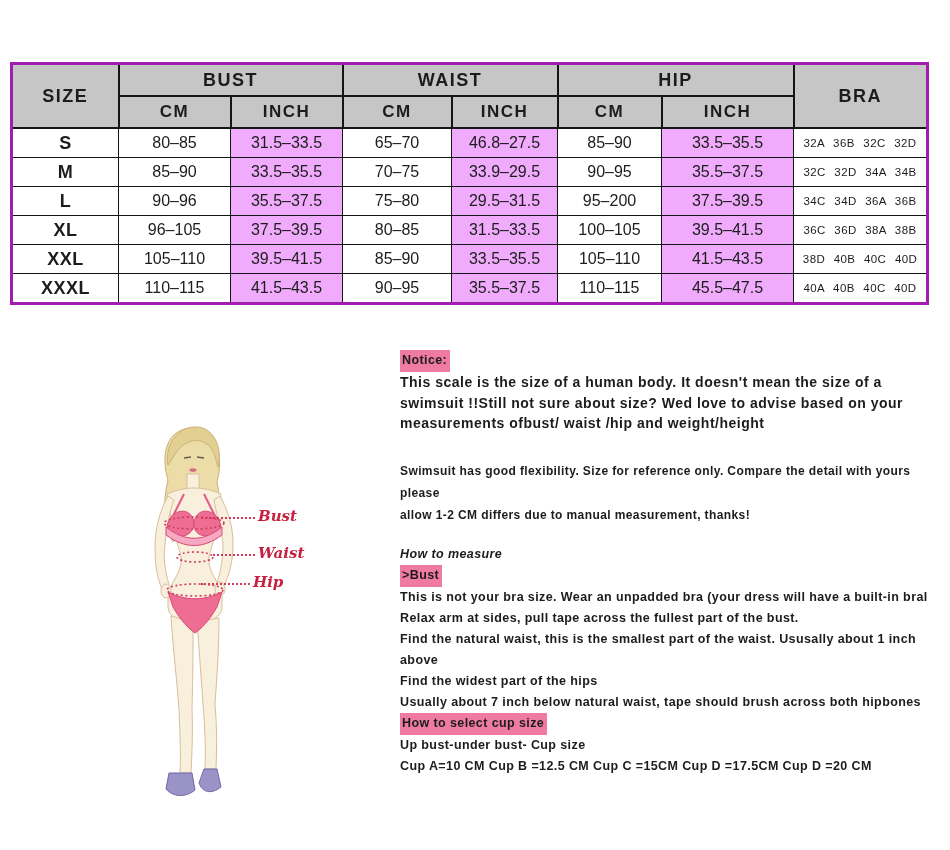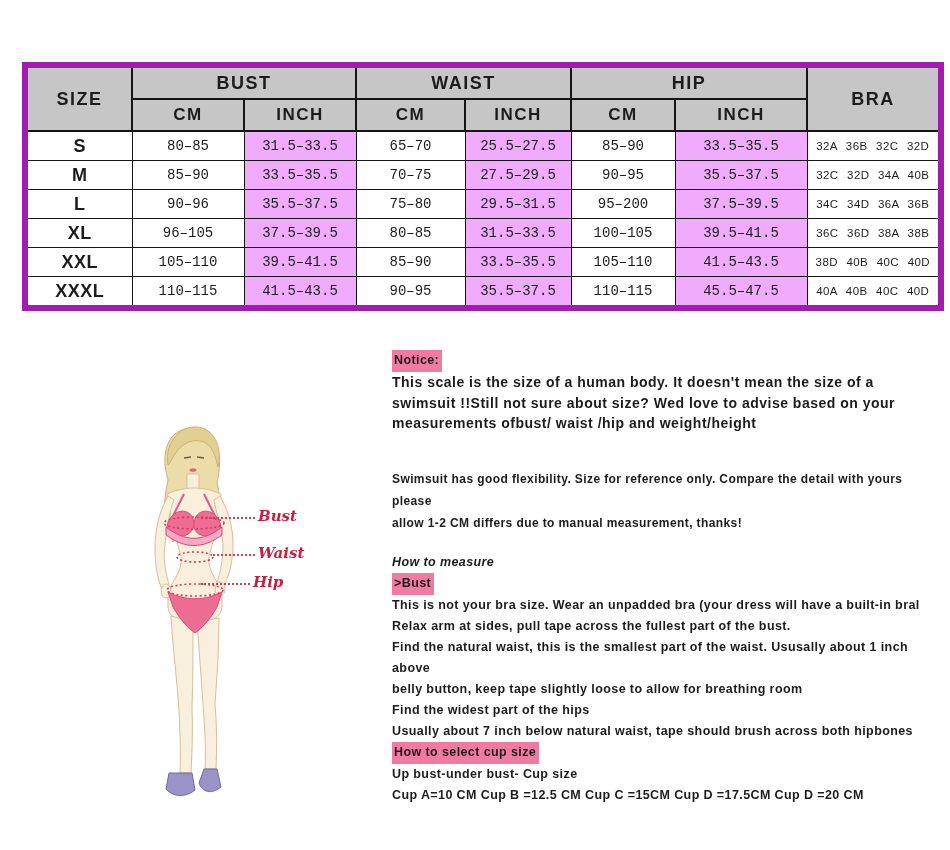--- a/index.html
+++ b/index.html
@@ -1,50 +1,50 @@
 <!DOCTYPE html>
 <html><head>
 <meta charset="utf-8">
 <style>
   html,body{margin:0;padding:0;background:#ffffff;}
   .page{position:relative;width:950px;height:850px;background:#ffffff;overflow:hidden;
         font-family:"Liberation Sans",sans-serif;color:#1c1c1c;}
 
   
-  .size-table{position:absolute;left:22px;top:62px;border-collapse:collapse;table-layout:fixed;
-              width:916px;border:6px solid #a21caf;}
+  .size-table{position:absolute;left:10px;top:62px;border-collapse:collapse;table-layout:fixed;
+              width:916px;border:3px solid #a21caf;}
   .size-table th,.size-table td{border:1.5px solid #151515;text-align:center;padding:0;overflow:hidden;}
   .size-table th{background:#c6c6c6;font-weight:700;font-size:18px;letter-spacing:1.5px;height:30px;border-width:2px;}
   .size-table th.sub{font-size:17px;}
   .size-table td{height:28px;background:#ffffff;}
   .size-table td.size{font-size:18px;font-weight:700;letter-spacing:0.5px;}
-  .size-table td.num{font-family:Liberation Mono, monospace;font-size:14px;}
+  .size-table td.num{font-family:Liberation Sans, sans-serif;font-size:16px;}
   .size-table td.inch{background:#f0abfc;}
   .size-table td.bra{font-size:11.5px;letter-spacing:0.4px;word-spacing:5px;}
 
   
   .figure{position:absolute;left:105px;top:420px;width:270px;height:400px;}
   .figure svg{position:absolute;left:0;top:0;width:270px;height:400px;}
   .leader{position:absolute;height:0;border-top:2px dotted #d23b5e;}
   .leader.bust{left:96px;top:97px;width:54px;}
   .leader.waist{left:108px;top:134px;width:42px;}
   .leader.hip{left:96px;top:163px;width:49px;}
   .fig-label{position:absolute;font-family:"DejaVu Serif","Liberation Serif",serif;
              font-style:italic;font-weight:700;color:#c81f3f;font-size:15px;line-height:15px;}
   .fig-label.bust{left:153px;top:89px;}
   .fig-label.waist{left:153px;top:126px;}
   .fig-label.hip{left:148px;top:155px;}
 
   
-  .notes{position:absolute;left:392px;top:350px;width:550px;font-weight:700;}
+  .notes{position:absolute;left:400px;top:350px;width:550px;font-weight:700;}
   .notes .line{font-size:12.5px;line-height:21px;letter-spacing:0.4px;}
   .notes .big{font-size:14px;line-height:20.5px;letter-spacing:0.5px;}
   .hl{background:#f07ba2;display:inline-block;padding:0 3px 1px 2px;}
   .h-notice{font-size:13.5px;line-height:20px;}
-  .gap1{margin-top:34px;}
+  .gap1{margin-top:26px;}
   .flex-line{font-size:12px;line-height:22px;letter-spacing:0.4px;}
   .gap2{margin-top:18px;font-style:italic;}
   .gap3{}
 </style>
 </head>
 <body>
 
 <div class="page">
 
   <table class="size-table">
@@ -72,34 +72,34 @@
       <th class="sub">CM</th>
       <th class="sub">INCH</th>
       <th class="sub">CM</th>
       <th class="sub">INCH</th>
     </tr>
     <tr>
       <td class="size">S</td>
       <td class="num">80–85</td>
       <td class="num inch">31.5–33.5</td>
       <td class="num">65–70</td>
-      <td class="num inch">25.5–27.5</td>
+      <td class="num inch">46.8–27.5</td>
       <td class="num">85–90</td>
       <td class="num inch">33.5–35.5</td>
       <td class="bra">32A 36B 32C 32D</td>
     </tr>
     <tr>
       <td class="size">M</td>
       <td class="num">85–90</td>
       <td class="num inch">33.5–35.5</td>
       <td class="num">70–75</td>
-      <td class="num inch">27.5–29.5</td>
+      <td class="num inch">33.9–29.5</td>
       <td class="num">90–95</td>
       <td class="num inch">35.5–37.5</td>
-      <td class="bra">32C 32D 34A 40B</td>
+      <td class="bra">32C 32D 34A 34B</td>
     </tr>
     <tr>
       <td class="size">L</td>
       <td class="num">90–96</td>
       <td class="num inch">35.5–37.5</td>
       <td class="num">75–80</td>
       <td class="num inch">29.5–31.5</td>
       <td class="num">95–200</td>
       <td class="num inch">37.5–39.5</td>
       <td class="bra">34C 34D 36A 36B</td>
@@ -194,21 +194,20 @@
     <div class="flex-line gap1">Swimsuit has good flexibility. Size for reference only. Compare the detail with yours please</div>
     <div class="flex-line">allow 1-2 CM differs due to manual measurement, thanks!</div>
 
     <div class="line gap2">How to measure</div>
     <div class="line">
       <span class="hl">&gt;Bust</span>
     </div>
     <div class="line">This is not your bra size. Wear an unpadded bra (your dress will have a built-in bral</div>
     <div class="line">Relax arm at sides, pull tape across the fullest part of the bust.</div>
     <div class="line">Find the natural waist, this is the smallest part of the waist. Ususally about 1 inch above</div>
-    <div class="line">belly button, keep tape slightly loose to allow for breathing room</div>
     <div class="line">Find the widest part of the hips</div>
     <div class="line">Usually about 7 inch below natural waist, tape should brush across both hipbones</div>
 
     <div class="line gap3">
       <span class="hl">How to select cup size</span>
     </div>
     <div class="line">Up bust-under bust- Cup size</div>
     <div class="line">Cup A=10 CM Cup B =12.5 CM Cup C =15CM Cup D =17.5CM Cup D =20 CM</div>
   </div>
 

